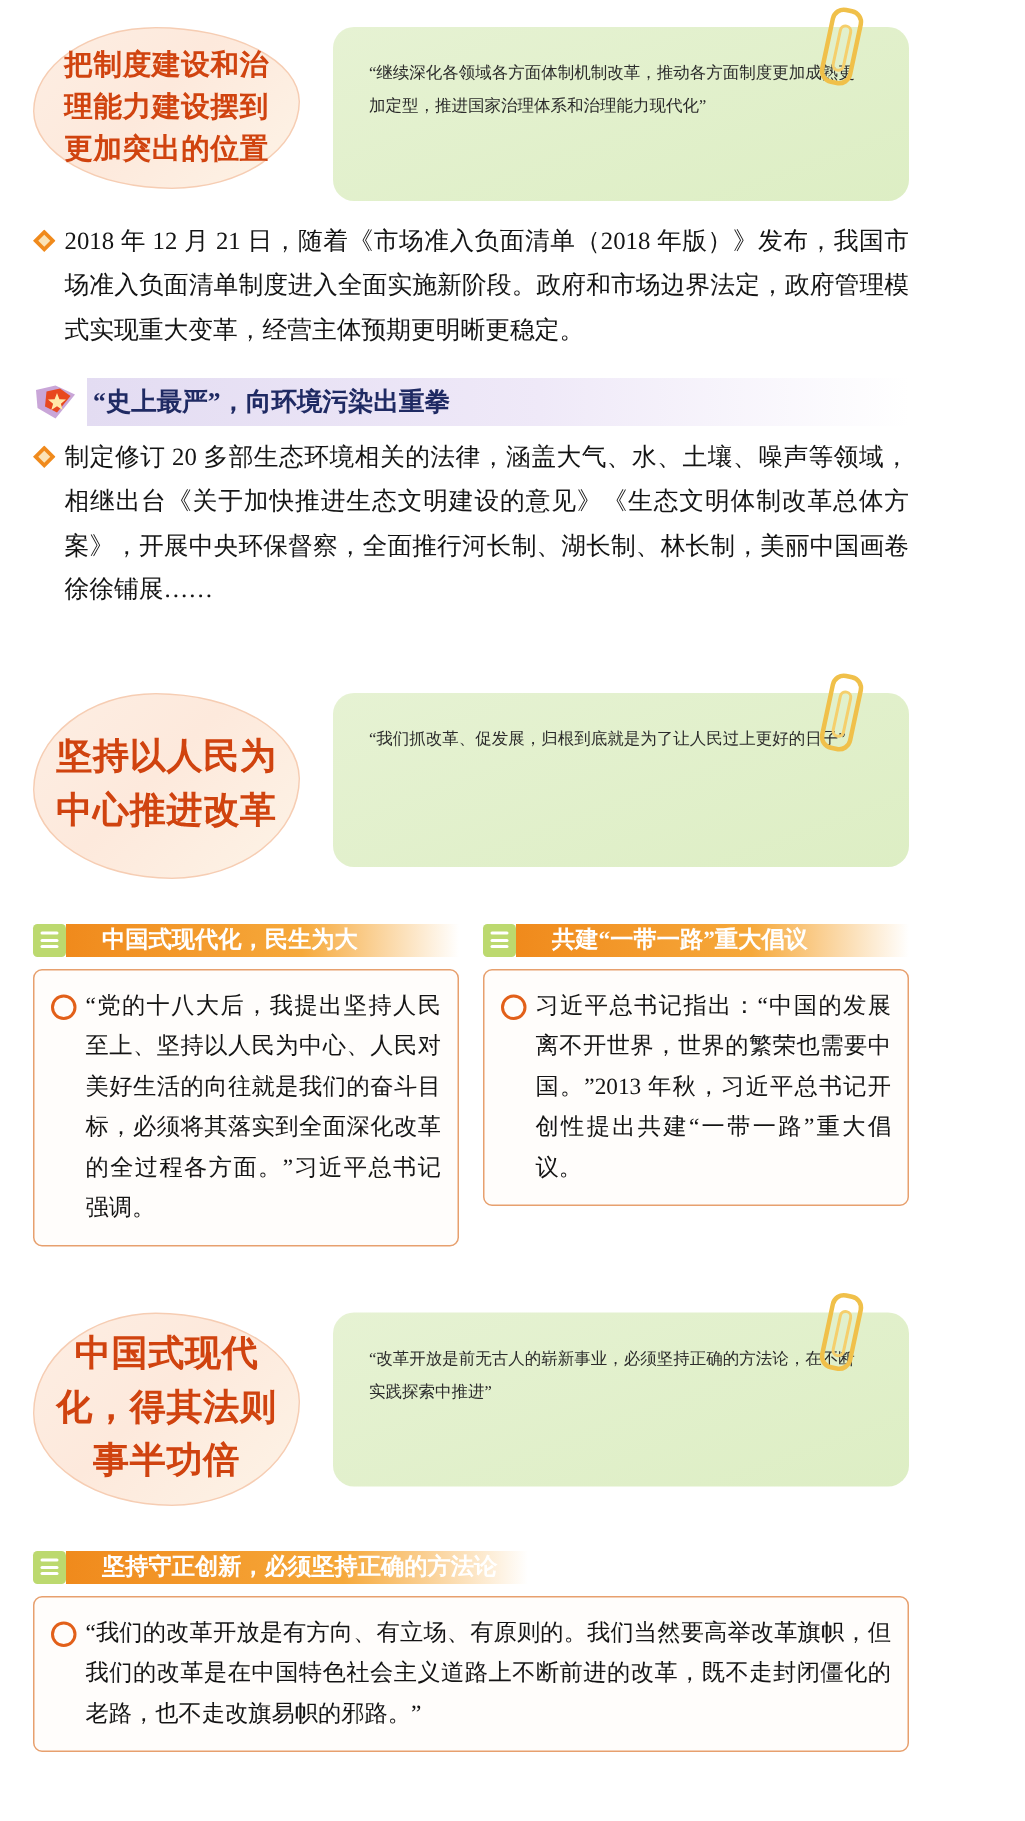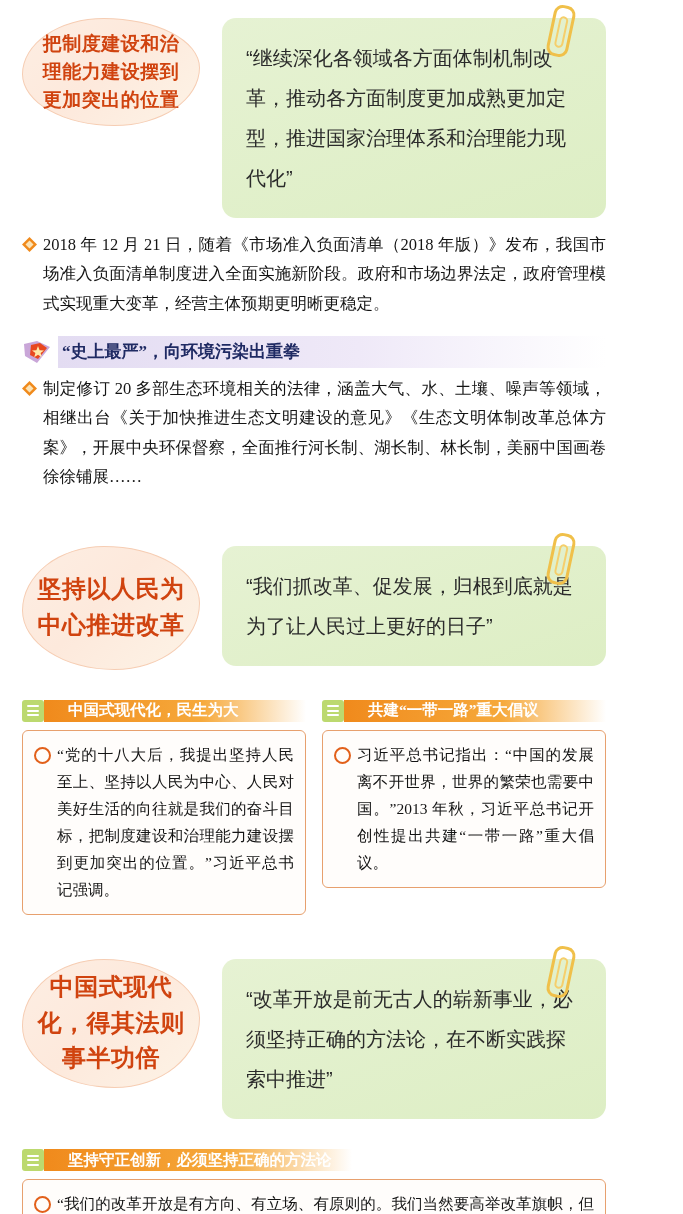--- a/index.html
+++ b/index.html
@@ -59,24 +59,24 @@
     position: relative;
     margin-left: 22px;
     flex: 1 1 auto;
     background: linear-gradient(160deg,#e6f2d3 0%, #ddeec4 100%);
     border-radius: 14px;
     padding: 20px 26px 20px 24px;
     box-sizing: border-box;
     min-height: 116px;
   }
   .quote-text {
-    font-size: 20px;
+    font-size: 11px;
     line-height: 2.0;
     color: #2b2b2b;
-    font-family: Liberation Sans, sans-serif;
+    font-family: Liberation Serif, serif;
   }
   
   .clip {
     position: absolute;
     top: -13px;
     right: 34px;
     width: 16px;
     height: 46px;
     border: 3px solid #f0c04a;
     border-radius: 9px;
@@ -297,21 +297,21 @@
             <i></i>
             <i></i>
             <i></i>
           </span>
         <span class="tag-band">
           <span class="tag-text">中国式现代化，民生为大</span>
         </span>
       </div>
       <div class="bordered-card">
         <span class="ring"></span>
-        <span class="card-text">“党的十八大后，我提出坚持人民至上、坚持以人民为中心、人民对美好生活的向往就是我们的奋斗目标，把制度建设和治理能力建设摆到更加突出的位置。”习近平总书记强调。</span>
+        <span class="card-text">“党的十八大后，我提出坚持人民至上、坚持以人民为中心、人民对美好生活的向往就是我们的奋斗目标，必须将其落实到全面深化改革的全过程各方面。”习近平总书记强调。</span>
       </div>
     </div>
     <div class="col">
       <div class="tag-head">
         <span class="tag-icon">
             <i></i>
             <i></i>
             <i></i>
           </span>
         <span class="tag-band">

